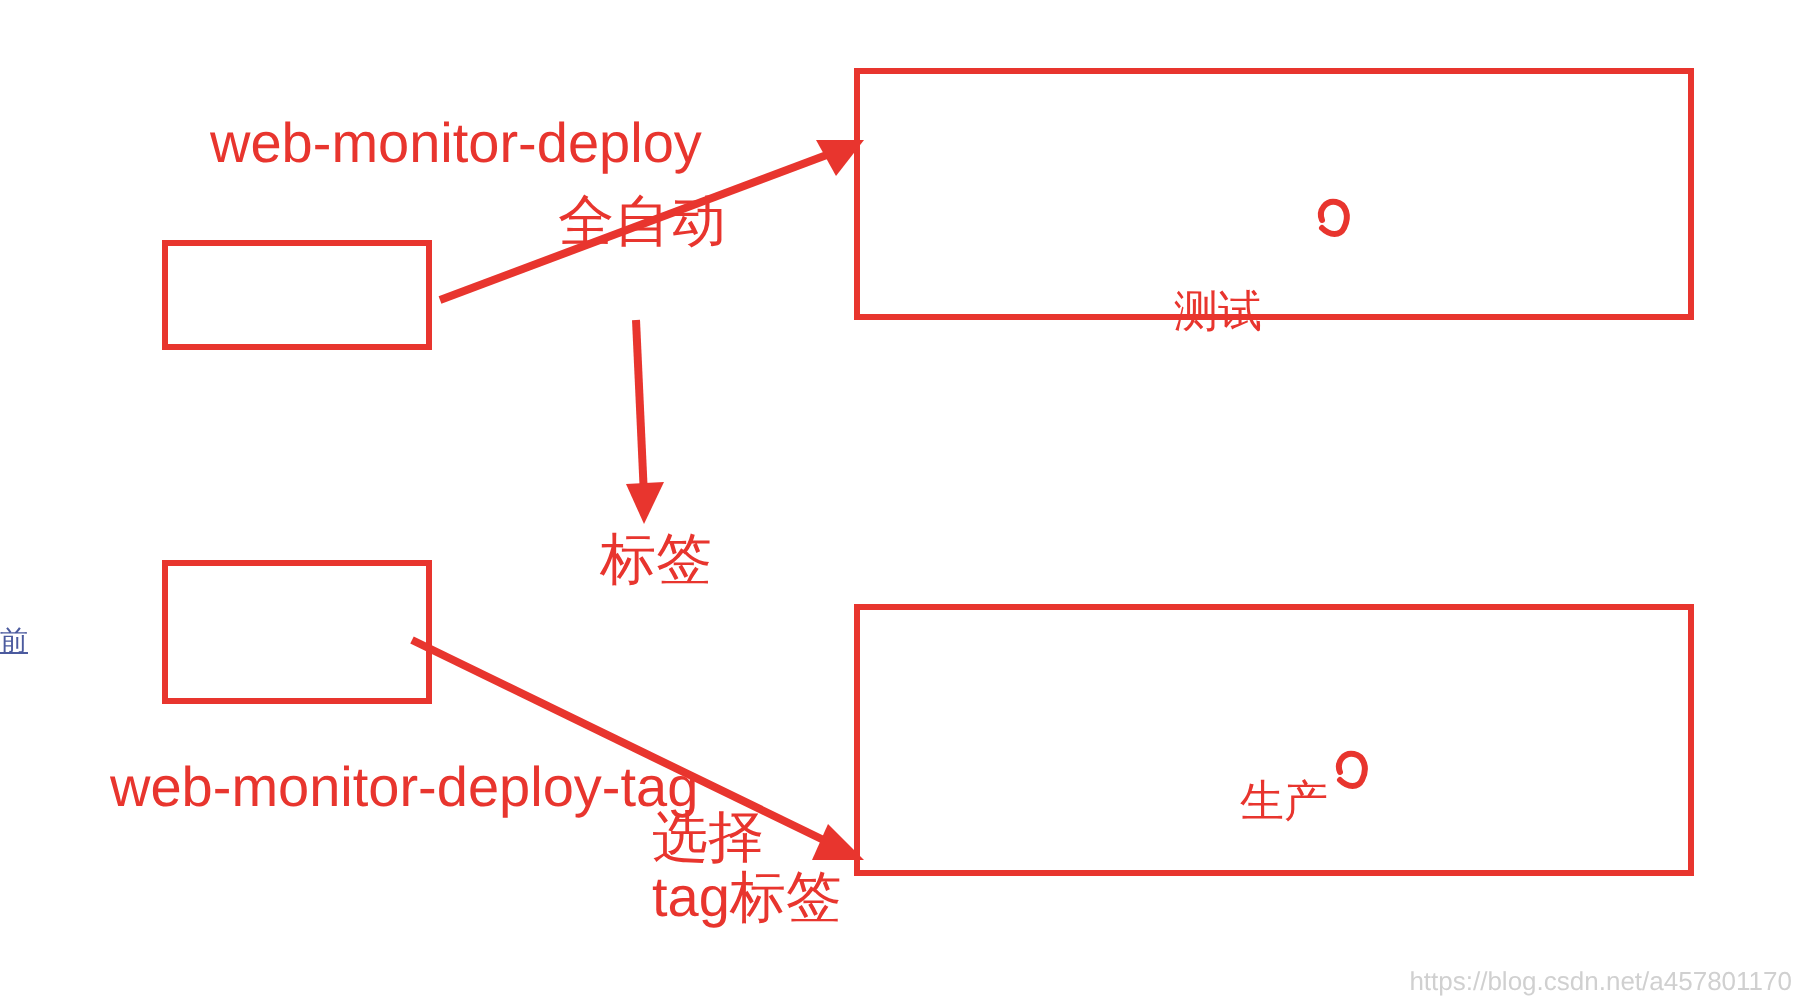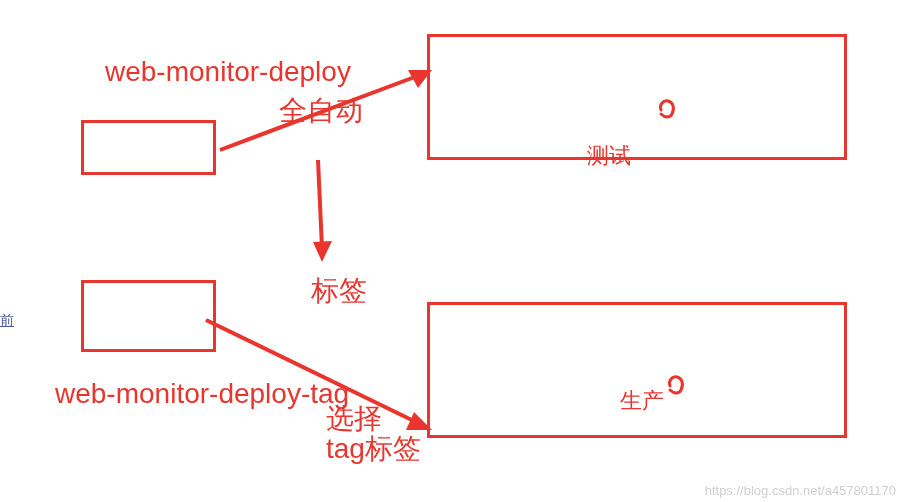--- a/index.html
+++ b/index.html
@@ -76,21 +76,21 @@
 
 <div class="red-box" style="left:427px; top:302px; width:420px; height:136px;"></div>
 <span class="box-text" style="left:620px; top:386px;">生产</span>
 <svg class="squiggle" style="left:666px; top:372px;">
   <path d="M 4 14 C 2 9, 6 4, 11 5 C 16 6, 18 12, 15 18 C 13 22, 8 22, 4 18"></path>
 </svg>
 
 <span class="label" style="left:105px; top:56px;">web-monitor-deploy</span>
 <span class="label" style="left:55px; top:378px;">web-monitor-deploy-tag</span>
 <span class="label" style="left:279px; top:92px;">全自动</span>
-<span class="label" style="left:300px; top:272px;margin-left:11px;">标签</span>
+<span class="label" style="left:300px; top:261px;">标签</span>
 <span class="label" style="left:326px; top:400px;">选择</span>
 <span class="label" style="left:326px; top:430px;text-align:right;">tag标签</span>
 
 <span class="link-text" style="left:0px; top:312px;">前</span>
 
 <span class="watermark" style="right:6px; bottom:4px;">https://blog.csdn.net/a457801170</span>
 
 <svg class="arrow" style="left:0; top:0; width:902px; height:502px;">
   <line x1="220" y1="150" x2="420" y2="75"></line>
   <polygon points="432,70 408,70 418,88"></polygon>

